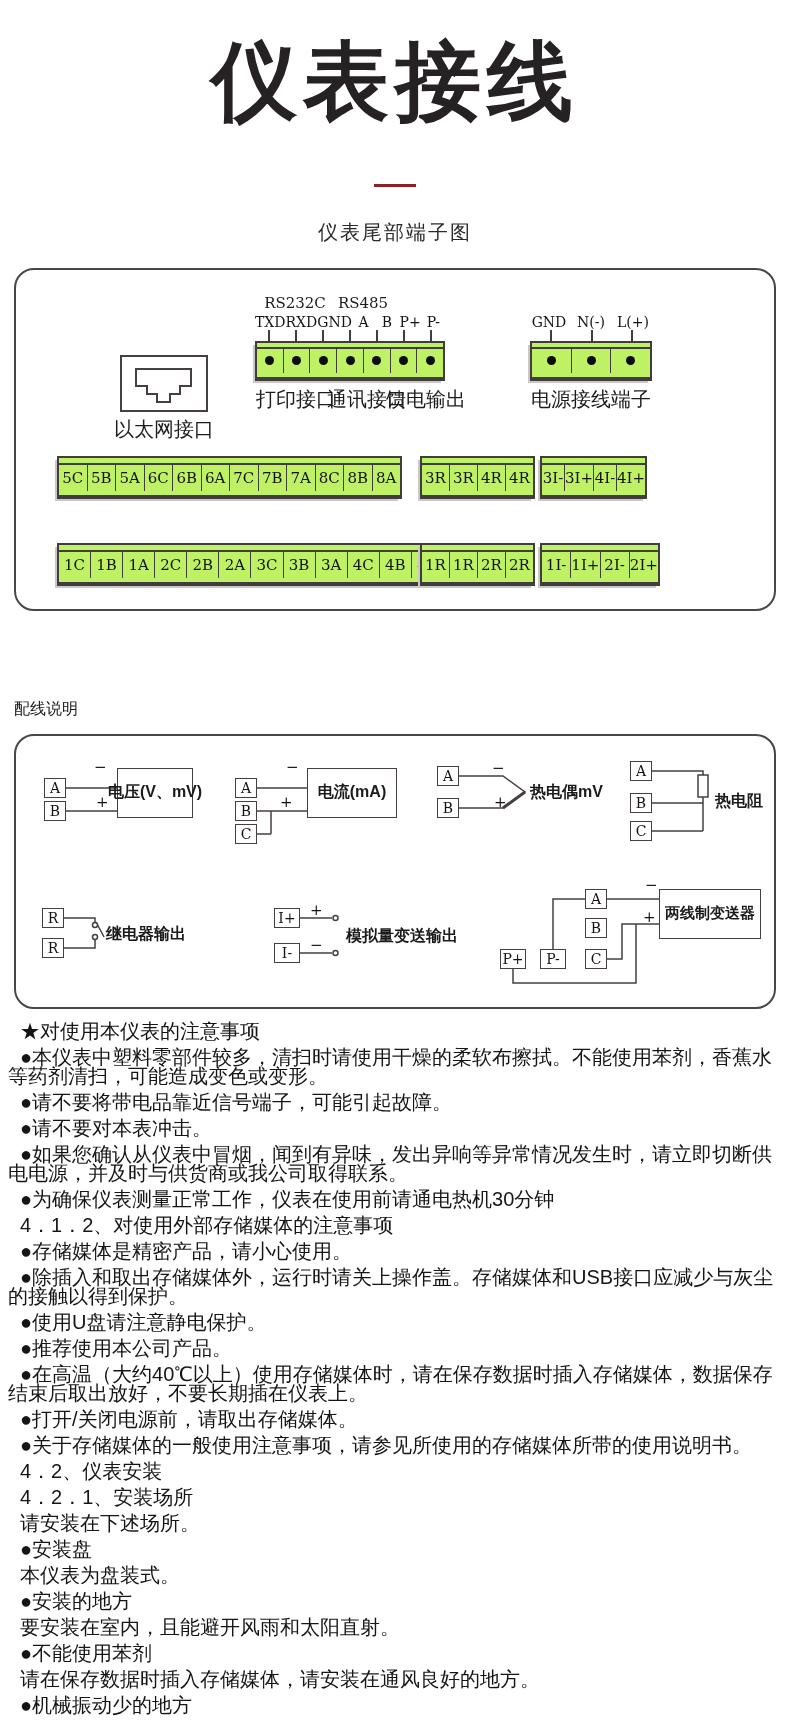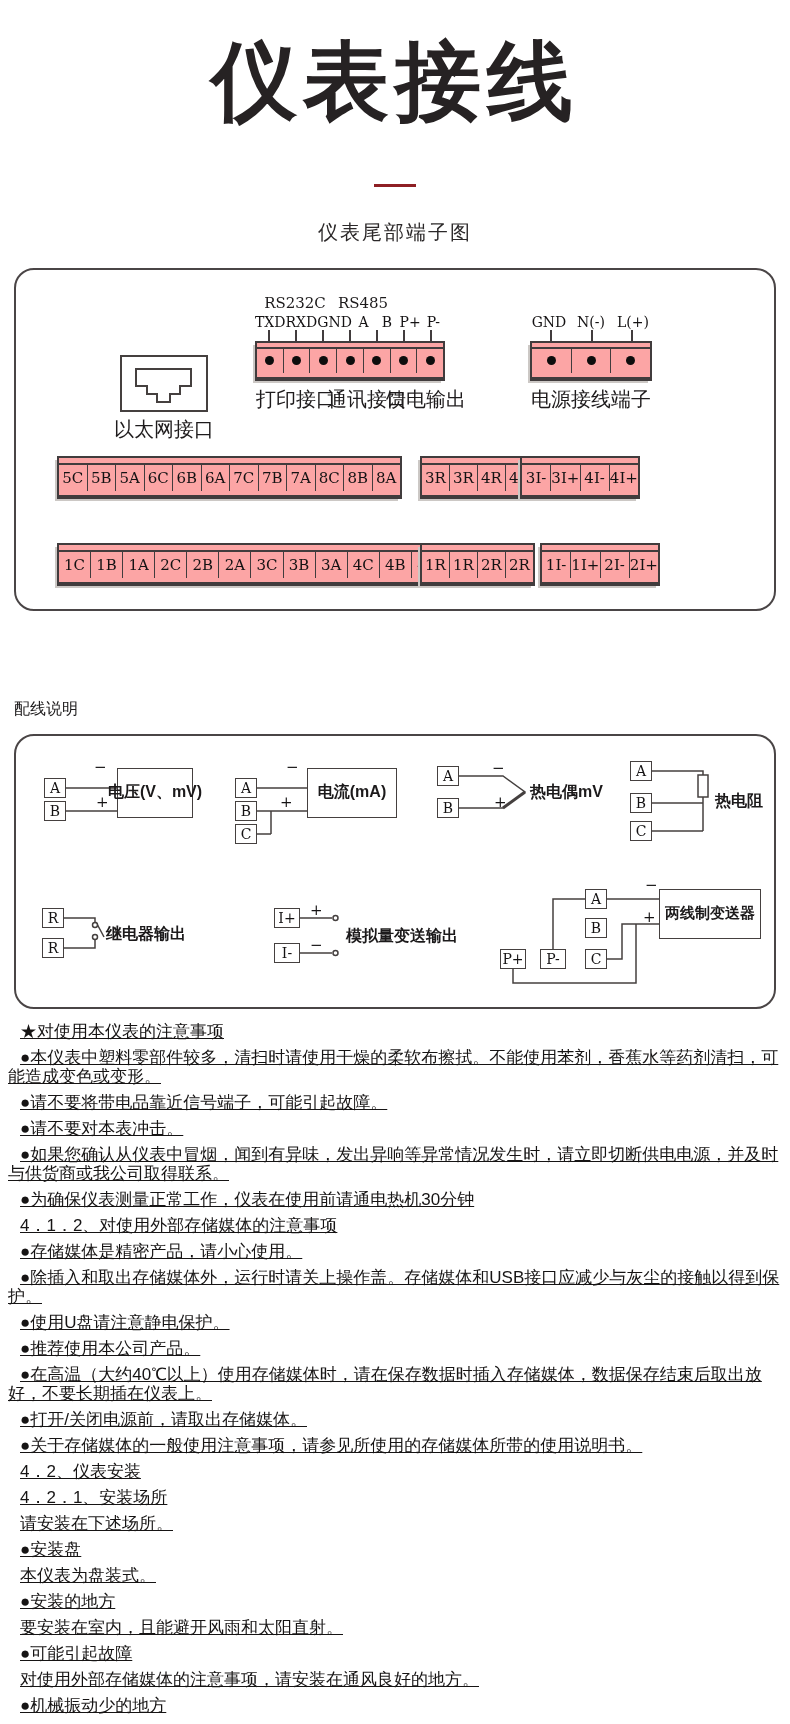--- a/index.html
+++ b/index.html
@@ -25,21 +25,21 @@
     border:2px solid #4a4546; border-radius:20px; background:#fff;
   }
   .tbox { height:343px; margin-top:22px; }
   .wbox { height:275px; margin-top:14px; }
   .wiring-title { margin:88px 0 0 14px; font-size:16px; font-weight:normal; color:#1c1a1b; }
   .abs { position:absolute; }
   .ctr { text-align:center; }
   .serif { font-family:"DejaVu Serif","Liberation Serif",serif; }
   
   .tstrip {
-    position:absolute; box-sizing:border-box; background:#fca5a5;
+    position:absolute; box-sizing:border-box; background:#bef264;
     border:2px solid #413c3d; box-shadow:-3px 3px 0 -1px #ccc8c5;
   }
   .tstrip .band-top { height:5px; border-bottom:2px solid #413c3d; }
   .tstrip .cells { display:flex; }
   .tstrip .cells span {
     flex:1; display:flex; align-items:center; justify-content:center;
     border-right:1px solid #413c3d;
     font-family:"DejaVu Serif","Liberation Serif",serif; font-size:15px; color:#141213;
     white-space:nowrap;
   }
@@ -64,21 +64,21 @@
   .dbox {
     position:absolute; box-sizing:border-box; border:1.5px solid #45403f; background:#fff;
     display:flex; align-items:center; justify-content:center;
     font-size:16px; font-weight:bold; color:#1c1a1b; white-space:nowrap;
   }
   .sgn { position:absolute; font-family:"DejaVu Serif",serif; font-size:15px; color:#141213; }
   .wlabel { position:absolute; font-size:16px; font-weight:bold; color:#1c1a1b; white-space:nowrap; }
   .wsvg { position:absolute; left:0; top:0; }
   
   .notes { margin-top:13px; padding:0 8px; }
-  .note { font-size:17px; line-height:19px; margin:0 0 7px; text-indent:12px; color:#161414;text-decoration:underline; }
+  .note { font-size:20px; line-height:19px; margin:0 0 7px; text-indent:12px; color:#161414; }
 </style>
 </head>
 <body>
 
 <h1 class="page-title">仪表接线</h1>
 <div class="title-rule"></div>
 <div class="page-subtitle">仪表尾部端子图</div>
 
 <div class="panel tbox">
 
@@ -187,21 +187,21 @@
   <div class="tstrip rowstrip" style="left:404px;top:186px;width:115px">
     <div class="band-top"></div>
     <div class="cells">
       <span>3R</span>
       <span>3R</span>
       <span>4R</span>
       <span>4R</span>
     </div>
     <div class="band-bot"></div>
   </div>
-  <div class="tstrip rowstrip" style="left:504px;top:186px;width:120px">
+  <div class="tstrip rowstrip" style="left:524px;top:186px;width:107px">
     <div class="band-top"></div>
     <div class="cells">
       <span>3I-</span>
       <span>3I+</span>
       <span>4I-</span>
       <span>4I+</span>
     </div>
     <div class="band-bot"></div>
   </div>
 
@@ -332,16 +332,16 @@
   <p class="note">●在高温（大约40℃以上）使用存储媒体时，请在保存数据时插入存储媒体，数据保存结束后取出放好，不要长期插在仪表上。</p>
   <p class="note">●打开/关闭电源前，请取出存储媒体。</p>
   <p class="note">●关于存储媒体的一般使用注意事项，请参见所使用的存储媒体所带的使用说明书。</p>
   <p class="note">4．2、仪表安装</p>
   <p class="note">4．2．1、安装场所</p>
   <p class="note">请安装在下述场所。</p>
   <p class="note">●安装盘</p>
   <p class="note">本仪表为盘装式。</p>
   <p class="note">●安装的地方</p>
   <p class="note">要安装在室内，且能避开风雨和太阳直射。</p>
-  <p class="note">●可能引起故障</p>
-  <p class="note">对使用外部存储媒体的注意事项，请安装在通风良好的地方。</p>
+  <p class="note">●不能使用苯剂</p>
+  <p class="note">请在保存数据时插入存储媒体，请安装在通风良好的地方。</p>
   <p class="note">●机械振动少的地方</p>
 </div>
 
 </body></html>

